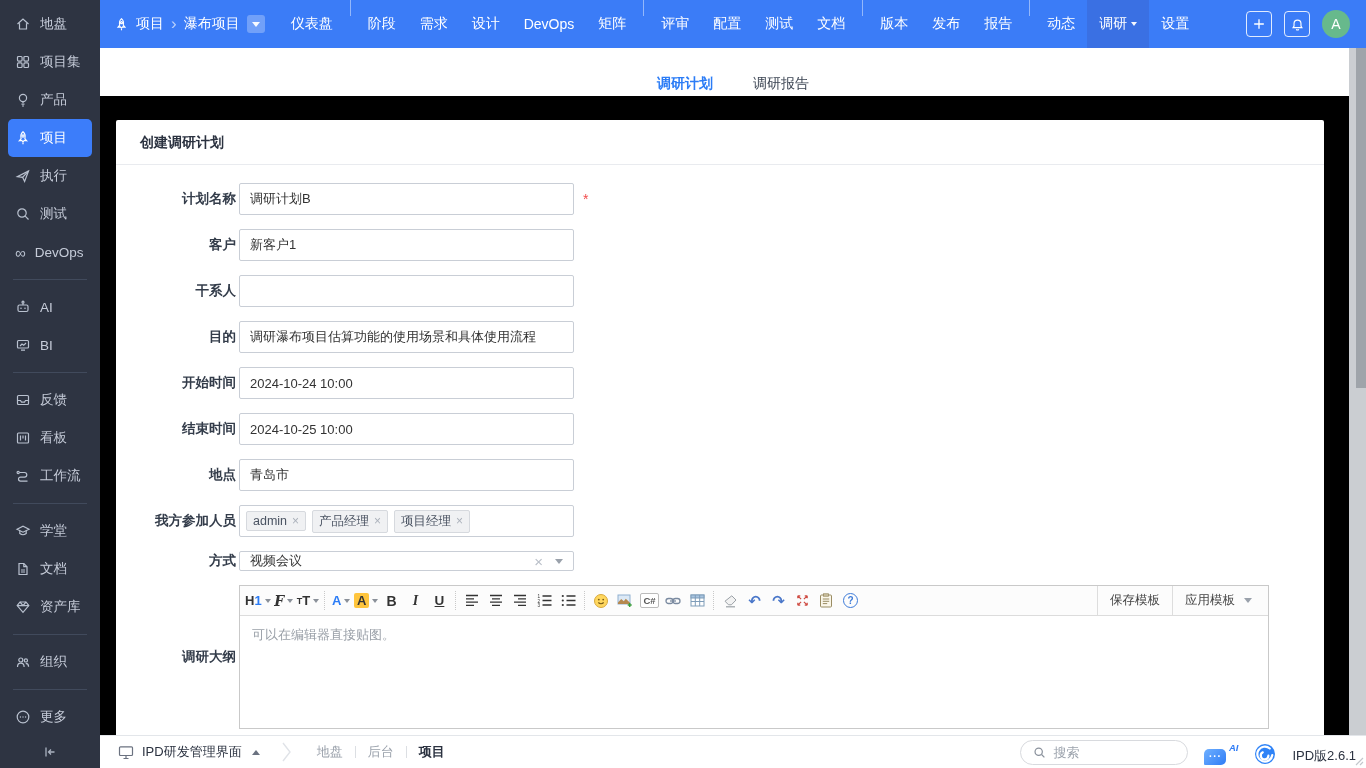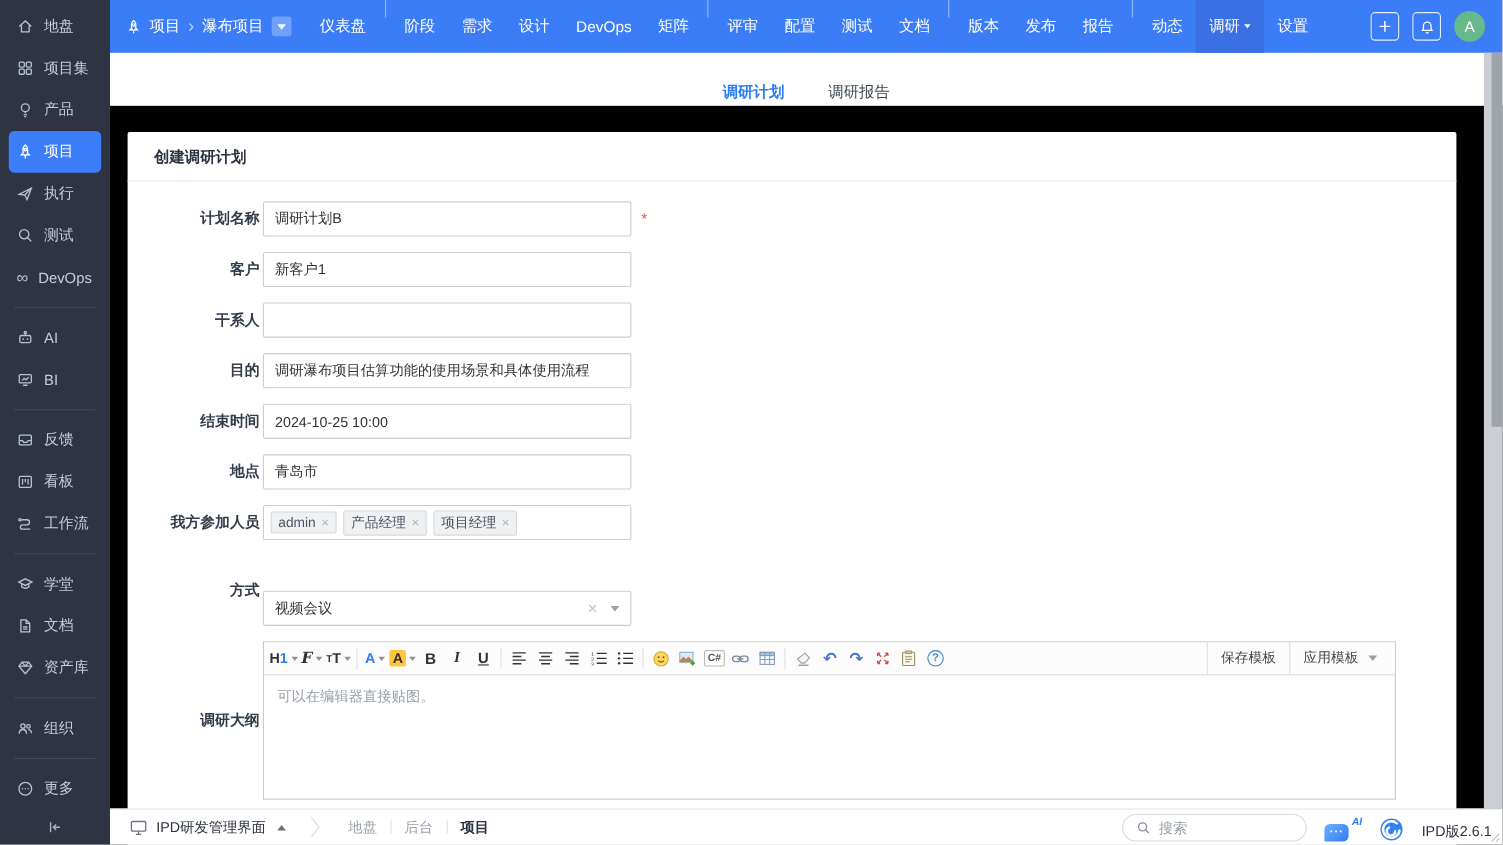--- a/index.html
+++ b/index.html
@@ -41,21 +41,21 @@
   #card { position:absolute; left:16px; top:24px; width:1208px; bottom:-4px; background:#fff; border-radius:2px; }
   .card-title { height:45px; line-height:45px; padding-left:24px; font-size:14px; font-weight:bold; color:#2b3240; border-bottom:1px solid #e9ebef; }
   .form { padding:18px 0 0 24px; }
   .frow { display:flex; align-items:center; margin-bottom:14px; }
   .flabel { width:96px; text-align:right; margin-right:3px; font-size:13.5px; color:#333c4a; font-weight:600; flex:0 0 auto; }
   .finput { width:335px; height:32px; border:1px solid #c9ced6; border-radius:2px; padding:0 10px; font-size:13px; color:#333; background:#fff; font-family:inherit; }
   .req { color:#f24b4b; margin-left:9px; font-size:14px; }
   .tagbox { width:335px; height:32px; border:1px solid #c9ced6; border-radius:2px; display:flex; align-items:center; gap:6px; padding:0 6px; cursor:text; }
   .tag { display:flex; align-items:center; gap:5px; background:#f0f1f3; border:1px solid #d6d9de; border-radius:2px; padding:2px 6px; font-size:12.5px; color:#4a5362; }
   .tag-x { color:#aab0ba; font-size:12px; cursor:pointer; line-height:1; }
-  .selectbox { position:relative; width:335px; height:32px; border:1px solid #c9ced6; border-radius:2px; display:flex; align-items:center; padding:0 10px; font-size:13px; color:#333; cursor:pointer;margin-top:32px; }
+  .selectbox { position:relative; width:335px; height:20px; border:1px solid #c9ced6; border-radius:2px; display:flex; align-items:center; padding:0 10px; font-size:13px; color:#333; cursor:pointer; }
   .sel-x { margin-left:auto; color:#b9bfc8; font-size:15px; line-height:1; cursor:pointer; }
   .caret-down-g { width:0; height:0; border-left:4px solid transparent; border-right:4px solid transparent; border-top:5px solid #9aa1ab; margin-left:12px; }
   .caret-sm { width:0; height:0; border-left:3.5px solid transparent; border-right:3.5px solid transparent; border-top:4px solid #8a9099; margin-left:3px; }
 
   
   .editor { width:1030px; border:1px solid #c9c9c9; background:#fff; }
   .ed-toolbar { height:30px; background:#fcfcfc; border-bottom:1px solid #dcdcdc; display:flex; align-items:center; padding:0 4px; }
   .ed-btn { min-width:22px; height:24px; display:flex; align-items:center; justify-content:center; margin:0 1px; font-size:13px; color:#333; cursor:pointer; border-radius:2px; }
   .ed-sep { width:1px; height:19px; border-left:1px dotted #c9c9c9; margin:0 4px; }
   .ed-right { margin-left:auto; display:flex; align-self:stretch; }
@@ -380,20 +380,24 @@
       <div class="frow">
         <div class="flabel">干系人</div>
         <input class="finput" style="">
       </div>
 
       <div class="frow">
         <div class="flabel">目的</div>
         <input class="finput" value="调研瀑布项目估算功能的使用场景和具体使用流程" style="">
       </div>
 
+      <div class="frow">
+        <div class="flabel">开始时间</div>
+        <input class="finput" value="2024-10-24 10:00" style="">
+      </div>
 
       <div class="frow">
         <div class="flabel">结束时间</div>
         <input class="finput" value="2024-10-25 10:00" style="">
       </div>
 
       <div class="frow">
         <div class="flabel">地点</div>
         <input class="finput" value="青岛市" style="">
       </div>

